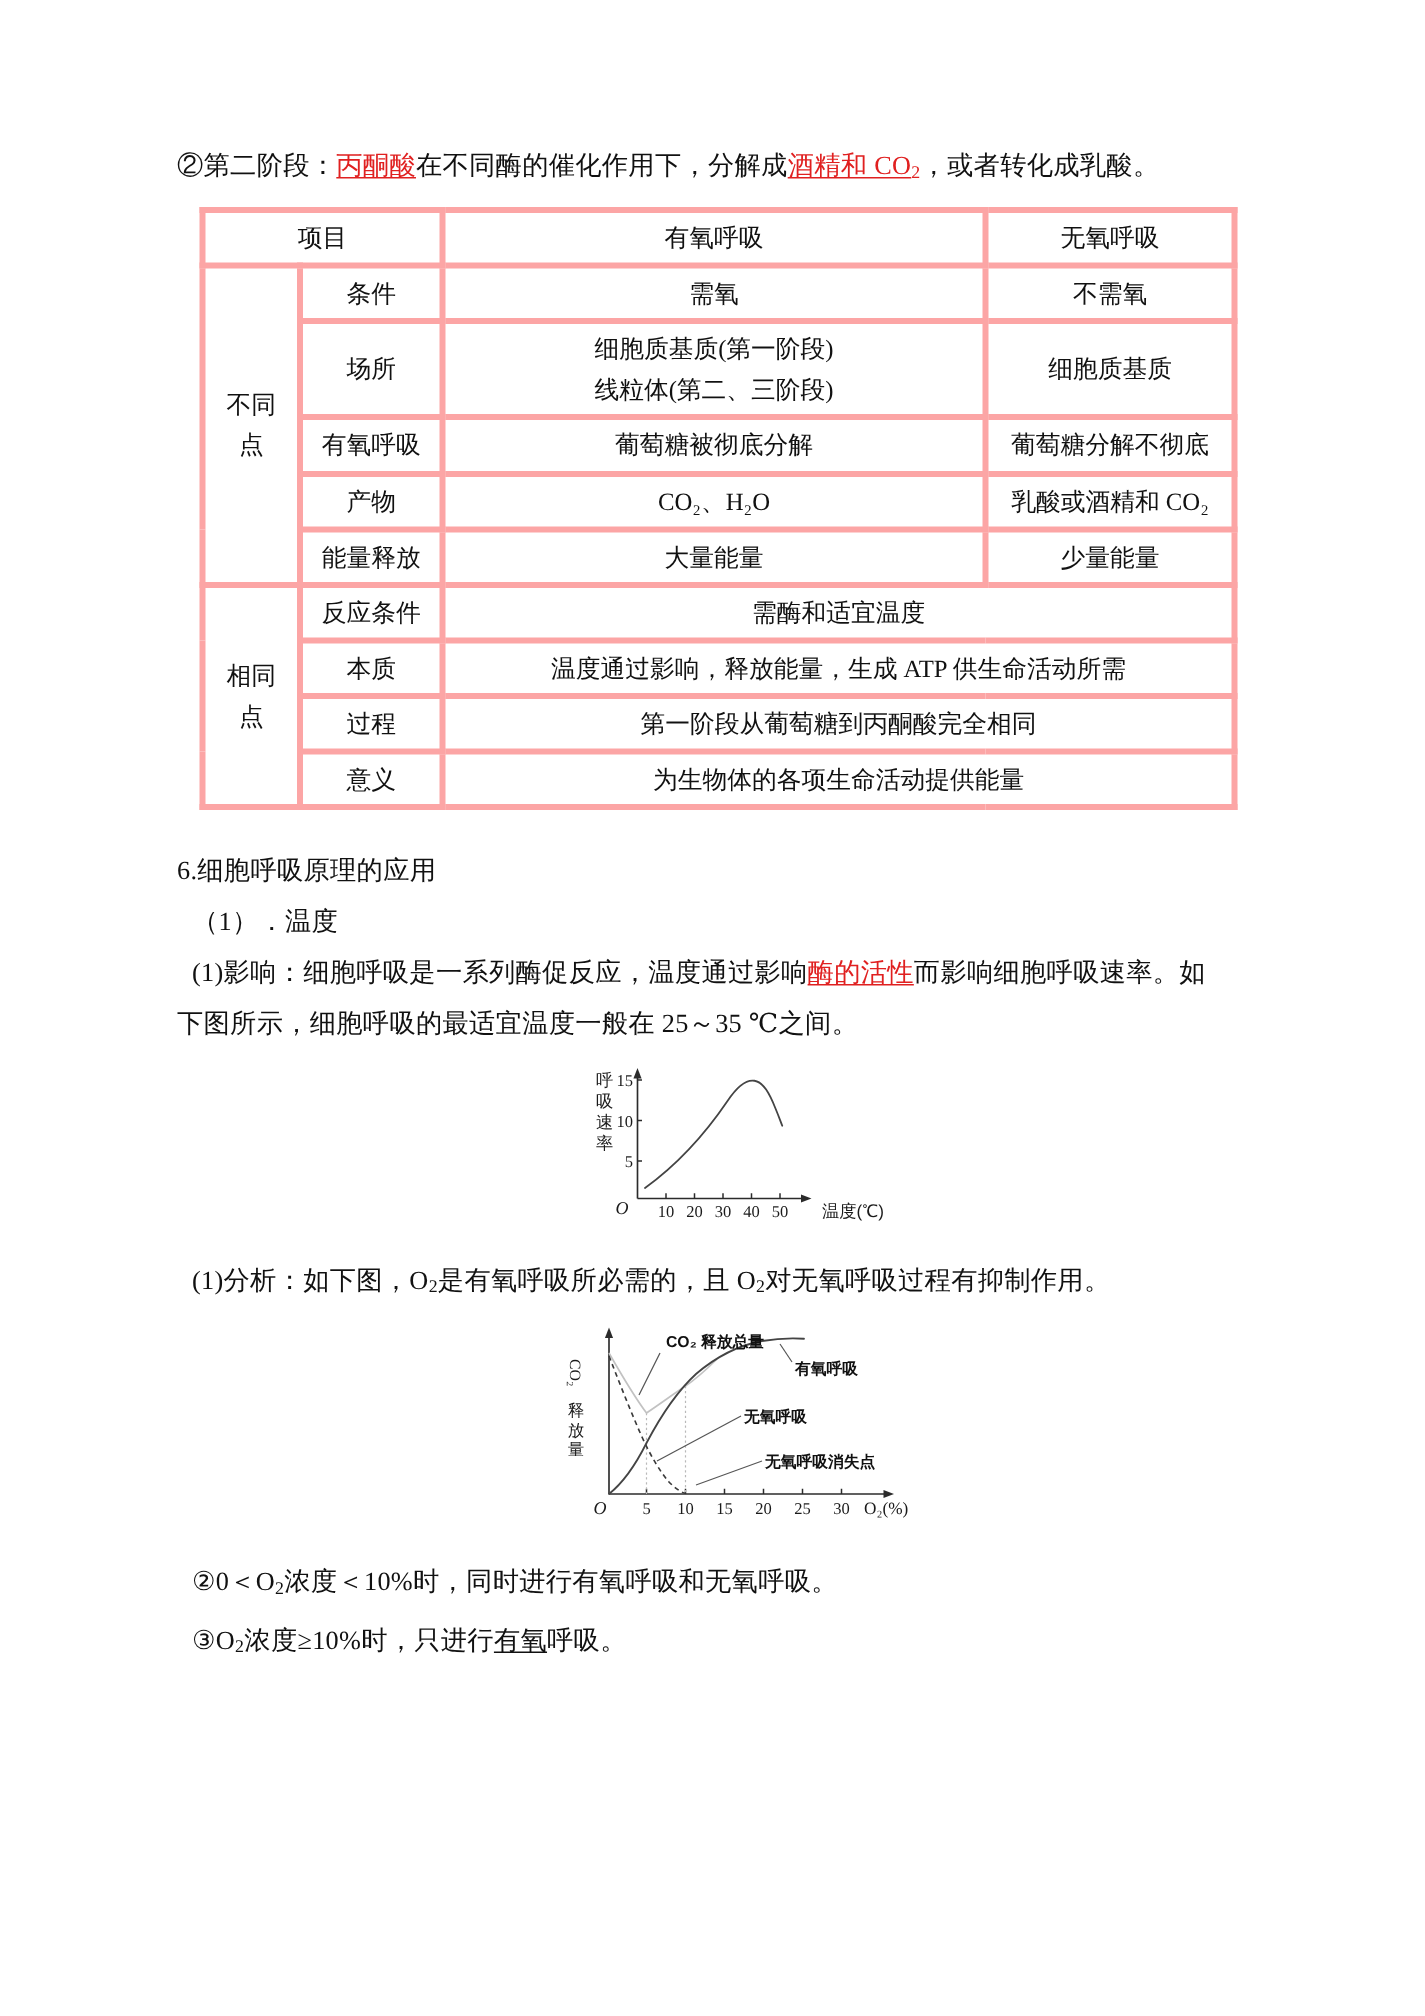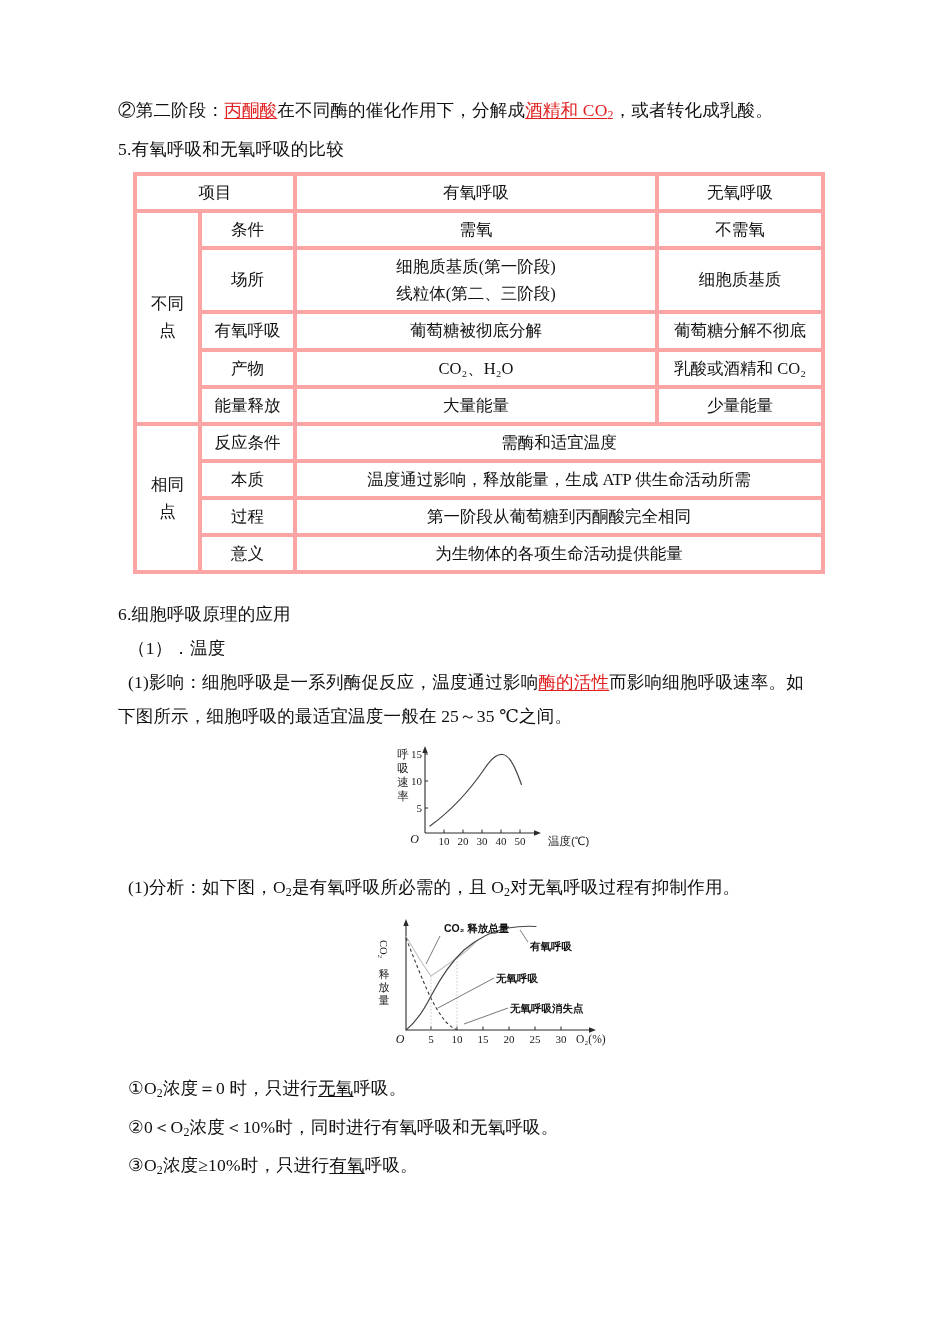--- a/index.html
+++ b/index.html
@@ -62,21 +62,20 @@
 </style>
 </head>
 <body>
 
 <div class="page">
 
   <p class="line">
     <span>②第二阶段：</span><span class="red-u">丙酮酸</span><span>在不同酶的催化作用下，分解成</span><span class="red-u">酒精和&nbsp;CO<sub>2</sub></span><span>，或者转化成乳酸。</span>
   </p>
 
-  <p class="line">5.有氧呼吸和无氧呼吸的比较</p>
 
   <table class="cmp">
     <colgroup>
       <col class="c-grp">
         <col class="c-item">
         <col class="c-aer">
         <col class="c-ana">
     </colgroup>
     <tbody>
       <tr>
@@ -258,22 +257,19 @@
         <text x="162" y="34">有氧呼吸</text>
         <text x="128" y="66">无氧呼吸</text>
         <text x="142" y="96">无氧呼吸消失点</text>
       </g>
     </svg>
   </div>
 
   <div class="gap-sm"></div>
 
   <p class="line indent">
-    <span>①O<sub>2</sub>浓度＝0 时，只进行</span><span class="black-u">无氧</span><span>呼吸。</span>
-  </p>
-  <p class="line indent">
     <span>②0＜O<sub>2</sub>浓度＜10%时，同时进行有氧呼吸和无氧呼吸。</span>
   </p>
   <p class="line indent">
     <span>③O<sub>2</sub>浓度≥10%时，只进行</span><span class="black-u">有氧</span><span>呼吸。</span>
   </p>
 
 </div>
 
 </body></html>

